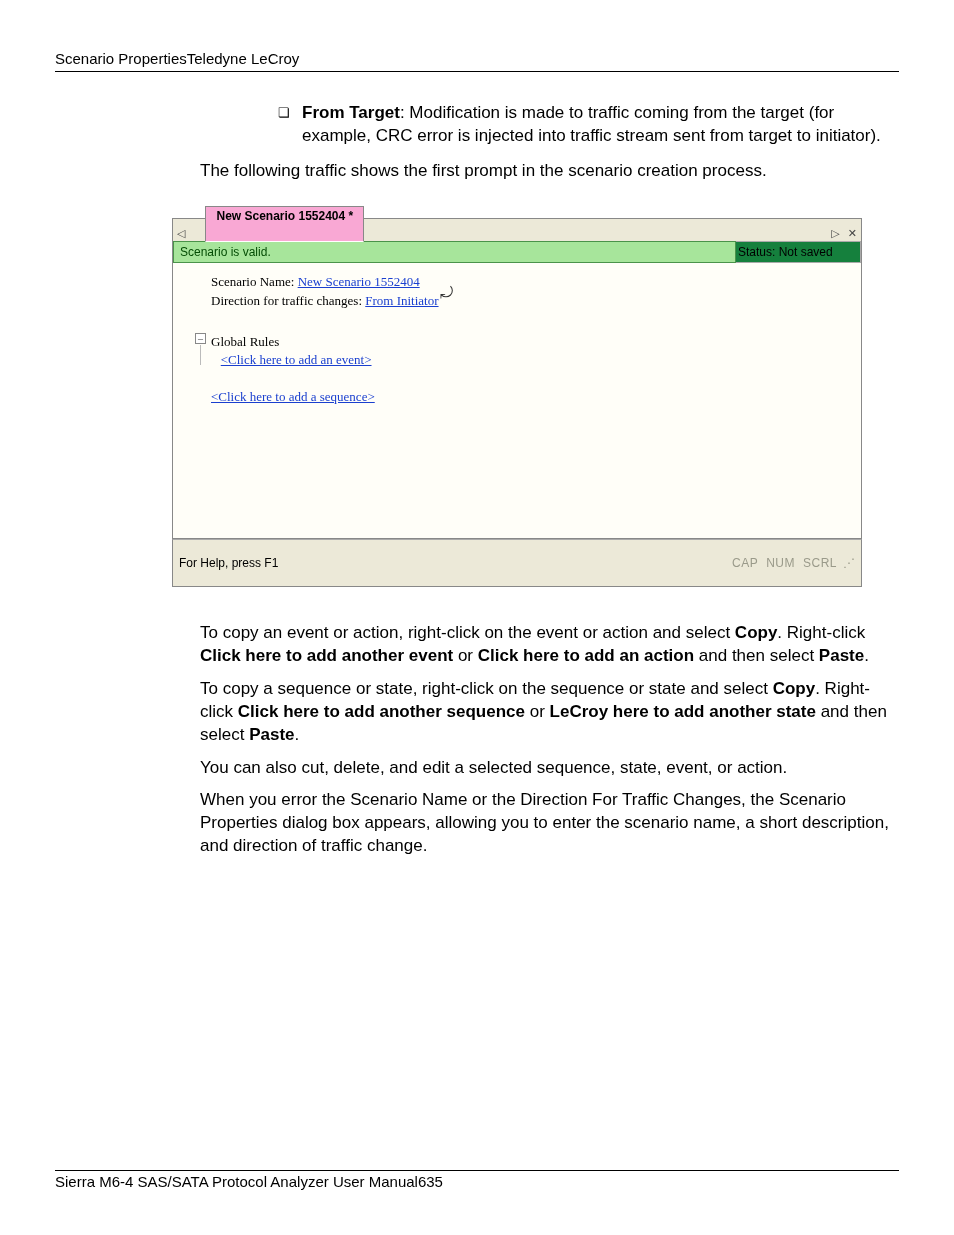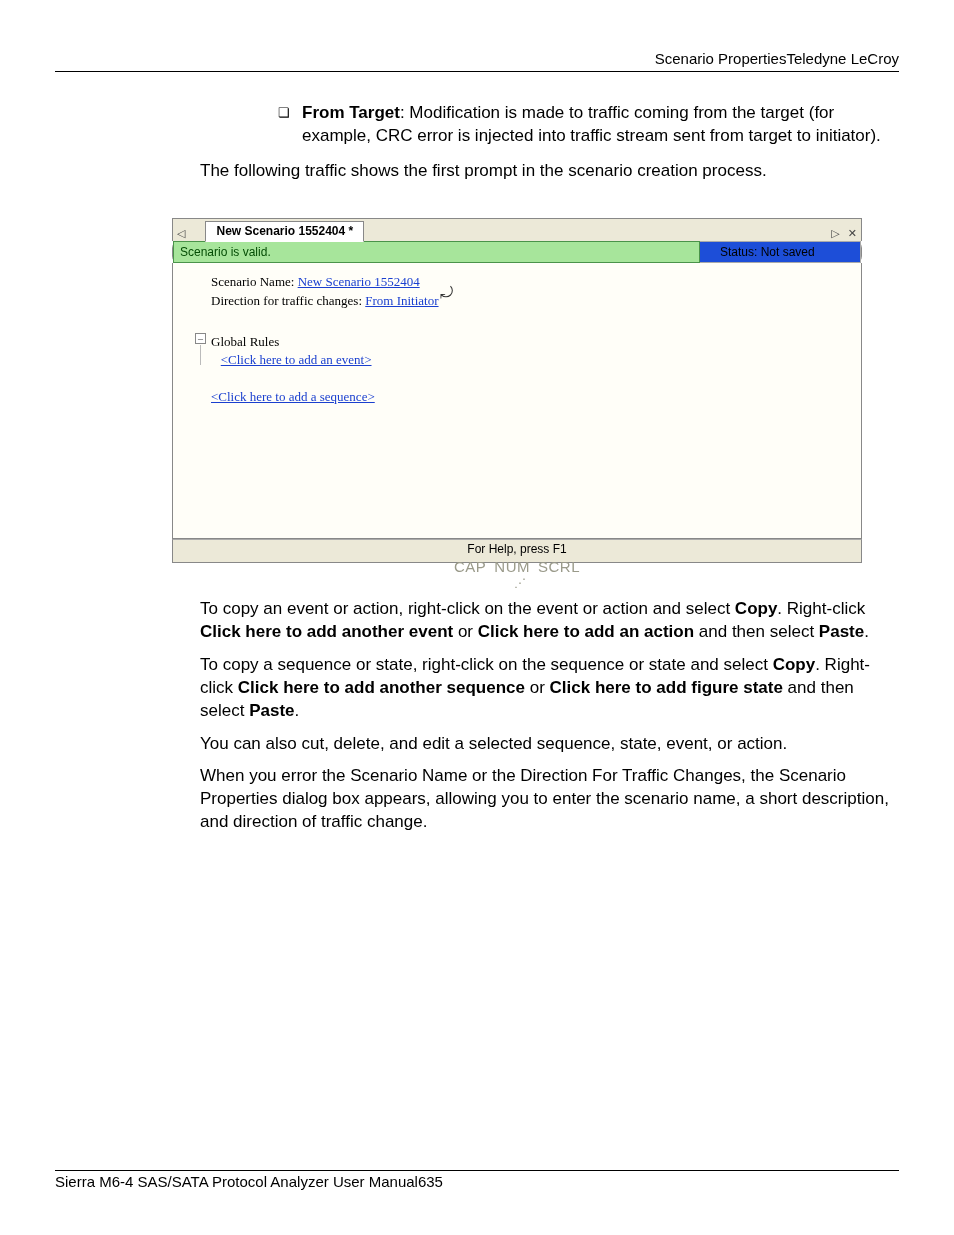--- a/index.html
+++ b/index.html
@@ -11,21 +11,21 @@
     width: 954px;
   }
   .page {
     padding: 50px 55px 50px 55px;
     box-sizing: border-box;
     min-height: 1235px;
     position: relative;
   }
   .header-row {
     display: flex;
-    justify-content: flex-end;
+    justify-content: flex-start;
     font-size: 15px;
     border-bottom: 1px solid #000;
     padding-bottom: 4px;
     margin-bottom: 30px;
   }
   .content {
     margin-left: 145px;
     margin-right: 0;
     font-size: 17px;
     line-height: 1.35;
@@ -70,58 +70,57 @@
   .tab-nav-left, .tab-nav-right, .tab-close {
     font-size: 11px;
     color: #444;
     padding: 0 4px;
     cursor: pointer;
     user-select: none;
   }
   .tab-nav-left { margin-right: 4px; }
   .tabbar .spacer { flex: 1; }
   .tab {
-    background: #ffffff;
+    background: #f9a8d4;
     border: 1px solid #888;
     border-bottom: 1px solid #fff;
-    padding: 1px 10px 2px 10px;
+    padding: 1px 10px 17px 10px;
     font-size: 12px;
     font-weight: bold;
     margin-bottom: -1px;
     position: relative;
   }
   .tab-slope {
     width: 0; height: 0;
     border-bottom: 19px solid #f5f5f5;
     border-left: 12px solid transparent;
     margin-left: 0px;
     margin-bottom: 0;
     opacity: 0;
   }
   .statusrow {
     display: flex;
     border-left: 1px solid #888;
     border-right: 1px solid #888;
     font-size: 12px;
     height: 22px;
-    border-radius: 7px;
   }
   .status-valid {
     flex: 1;
     background: #a7e59b;
     border: 1px solid #4a934a;
     padding: 2px 6px;
     color: #054d05;
   }
   .status-saved {
     width: 120px;
-    background: #1d4ed8;
+    background: #15803d;
     border: 1px solid #aaa;
     border-left: none;
-    padding: 2px 20px;
+    padding: 2px 2px;
   }
   .editor {
     border: 1px solid #888;
     border-top: none;
     background: #fffef8;
     height: 255px;
     padding: 10px 10px 10px 38px;
     font-family: Liberation Serif, serif;
     font-size: 13px;
     line-height: 1.45;
@@ -158,28 +157,27 @@
     transform: translate(-1px,-1px);
   }
   .bottombar {
     display: flex;
     border: 1px solid #888;
     border-top: 1px solid #aaa;
     background: #ece9d8;
     font-size: 12px;
     height: 20px;
     align-items: center;
-    padding: 1px 6px;
-    flex-direction: column;
+    padding: 13px 6px;
   }
   .bottombar .spacer { flex: 1; }
   .caps {
     color: #9a9a8a;
     letter-spacing: 0.5px;
-    font-size: 15px;
+    font-size: 12px;
     display: flex;
     gap: 8px;
     text-align: center;
   }
   .grip {
     margin-left: 6px;
     width: 12px; height: 12px;
     color: #9a9a8a;
     font-size: 12px;
     line-height: 12px;
@@ -260,21 +258,21 @@
         <span class="grip">⋰</span>
       </div>
 
     </div>
 
     <p class="para">
       <span>To copy an event or action, right-click on the event or action and select </span><b>Copy</b><span>. Right-click </span><b>Click here to add another event</b><span> or </span><b>Click here to add an action</b><span> and then select </span><b>Paste</b><span>.</span>
     </p>
 
     <p class="para">
-      <span>To copy a sequence or state, right-click on the sequence or state and select </span><b>Copy</b><span>. Right-click </span><b>Click here to add another sequence</b><span> or </span><b>Click here to add figure state</b><span> and then select </span><b>Paste</b><span>.</span>
+      <span>To copy a sequence or state, right-click on the sequence or state and select </span><b>Copy</b><span>. Right-click </span><b>Click here to add another sequence</b><span> or </span><b>LeCroy here to add another state</b><span> and then select </span><b>Paste</b><span>.</span>
     </p>
 
     <p class="para">You can also cut, delete, and edit a selected sequence, state, event, or action.</p>
 
     <p class="para">When you error the Scenario Name or the Direction For Traffic Changes, the Scenario Properties dialog box appears, allowing you to enter the scenario name, a short description, and direction of traffic change.</p>
 
   </div>
 
   <div class="footer-row">
     <span>Sierra M6-4 SAS/SATA Protocol Analyzer User Manual</span>

